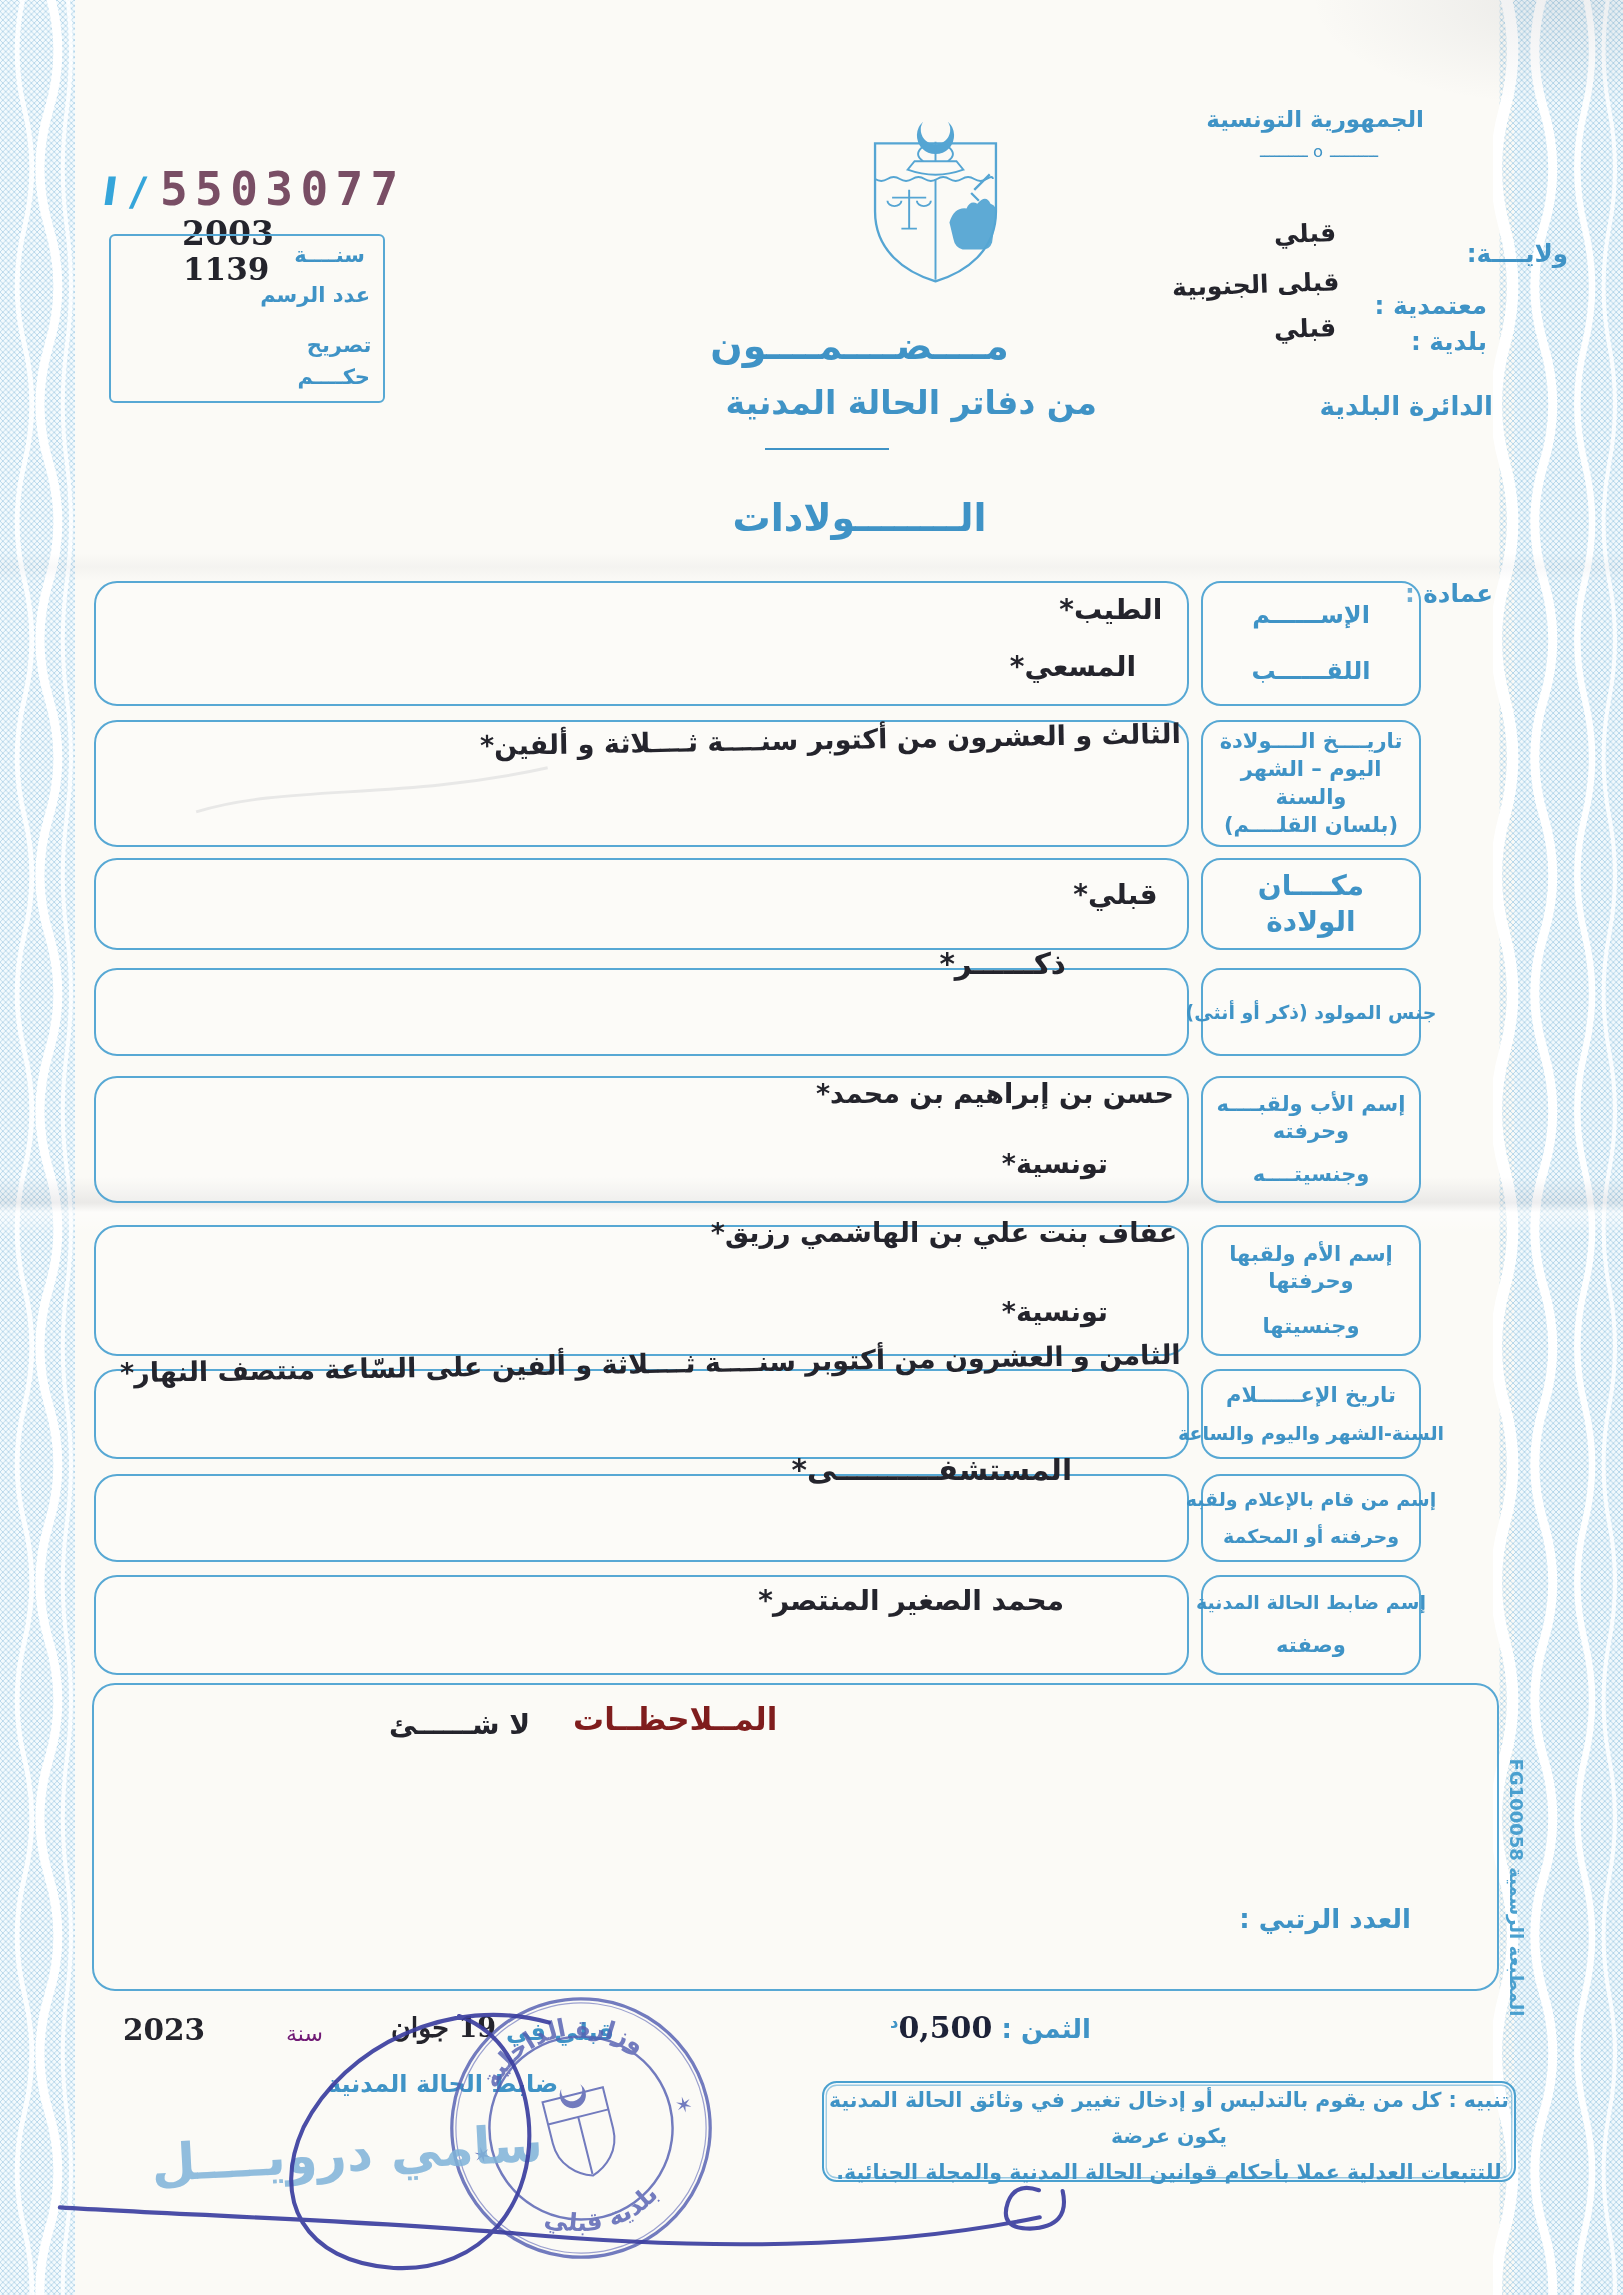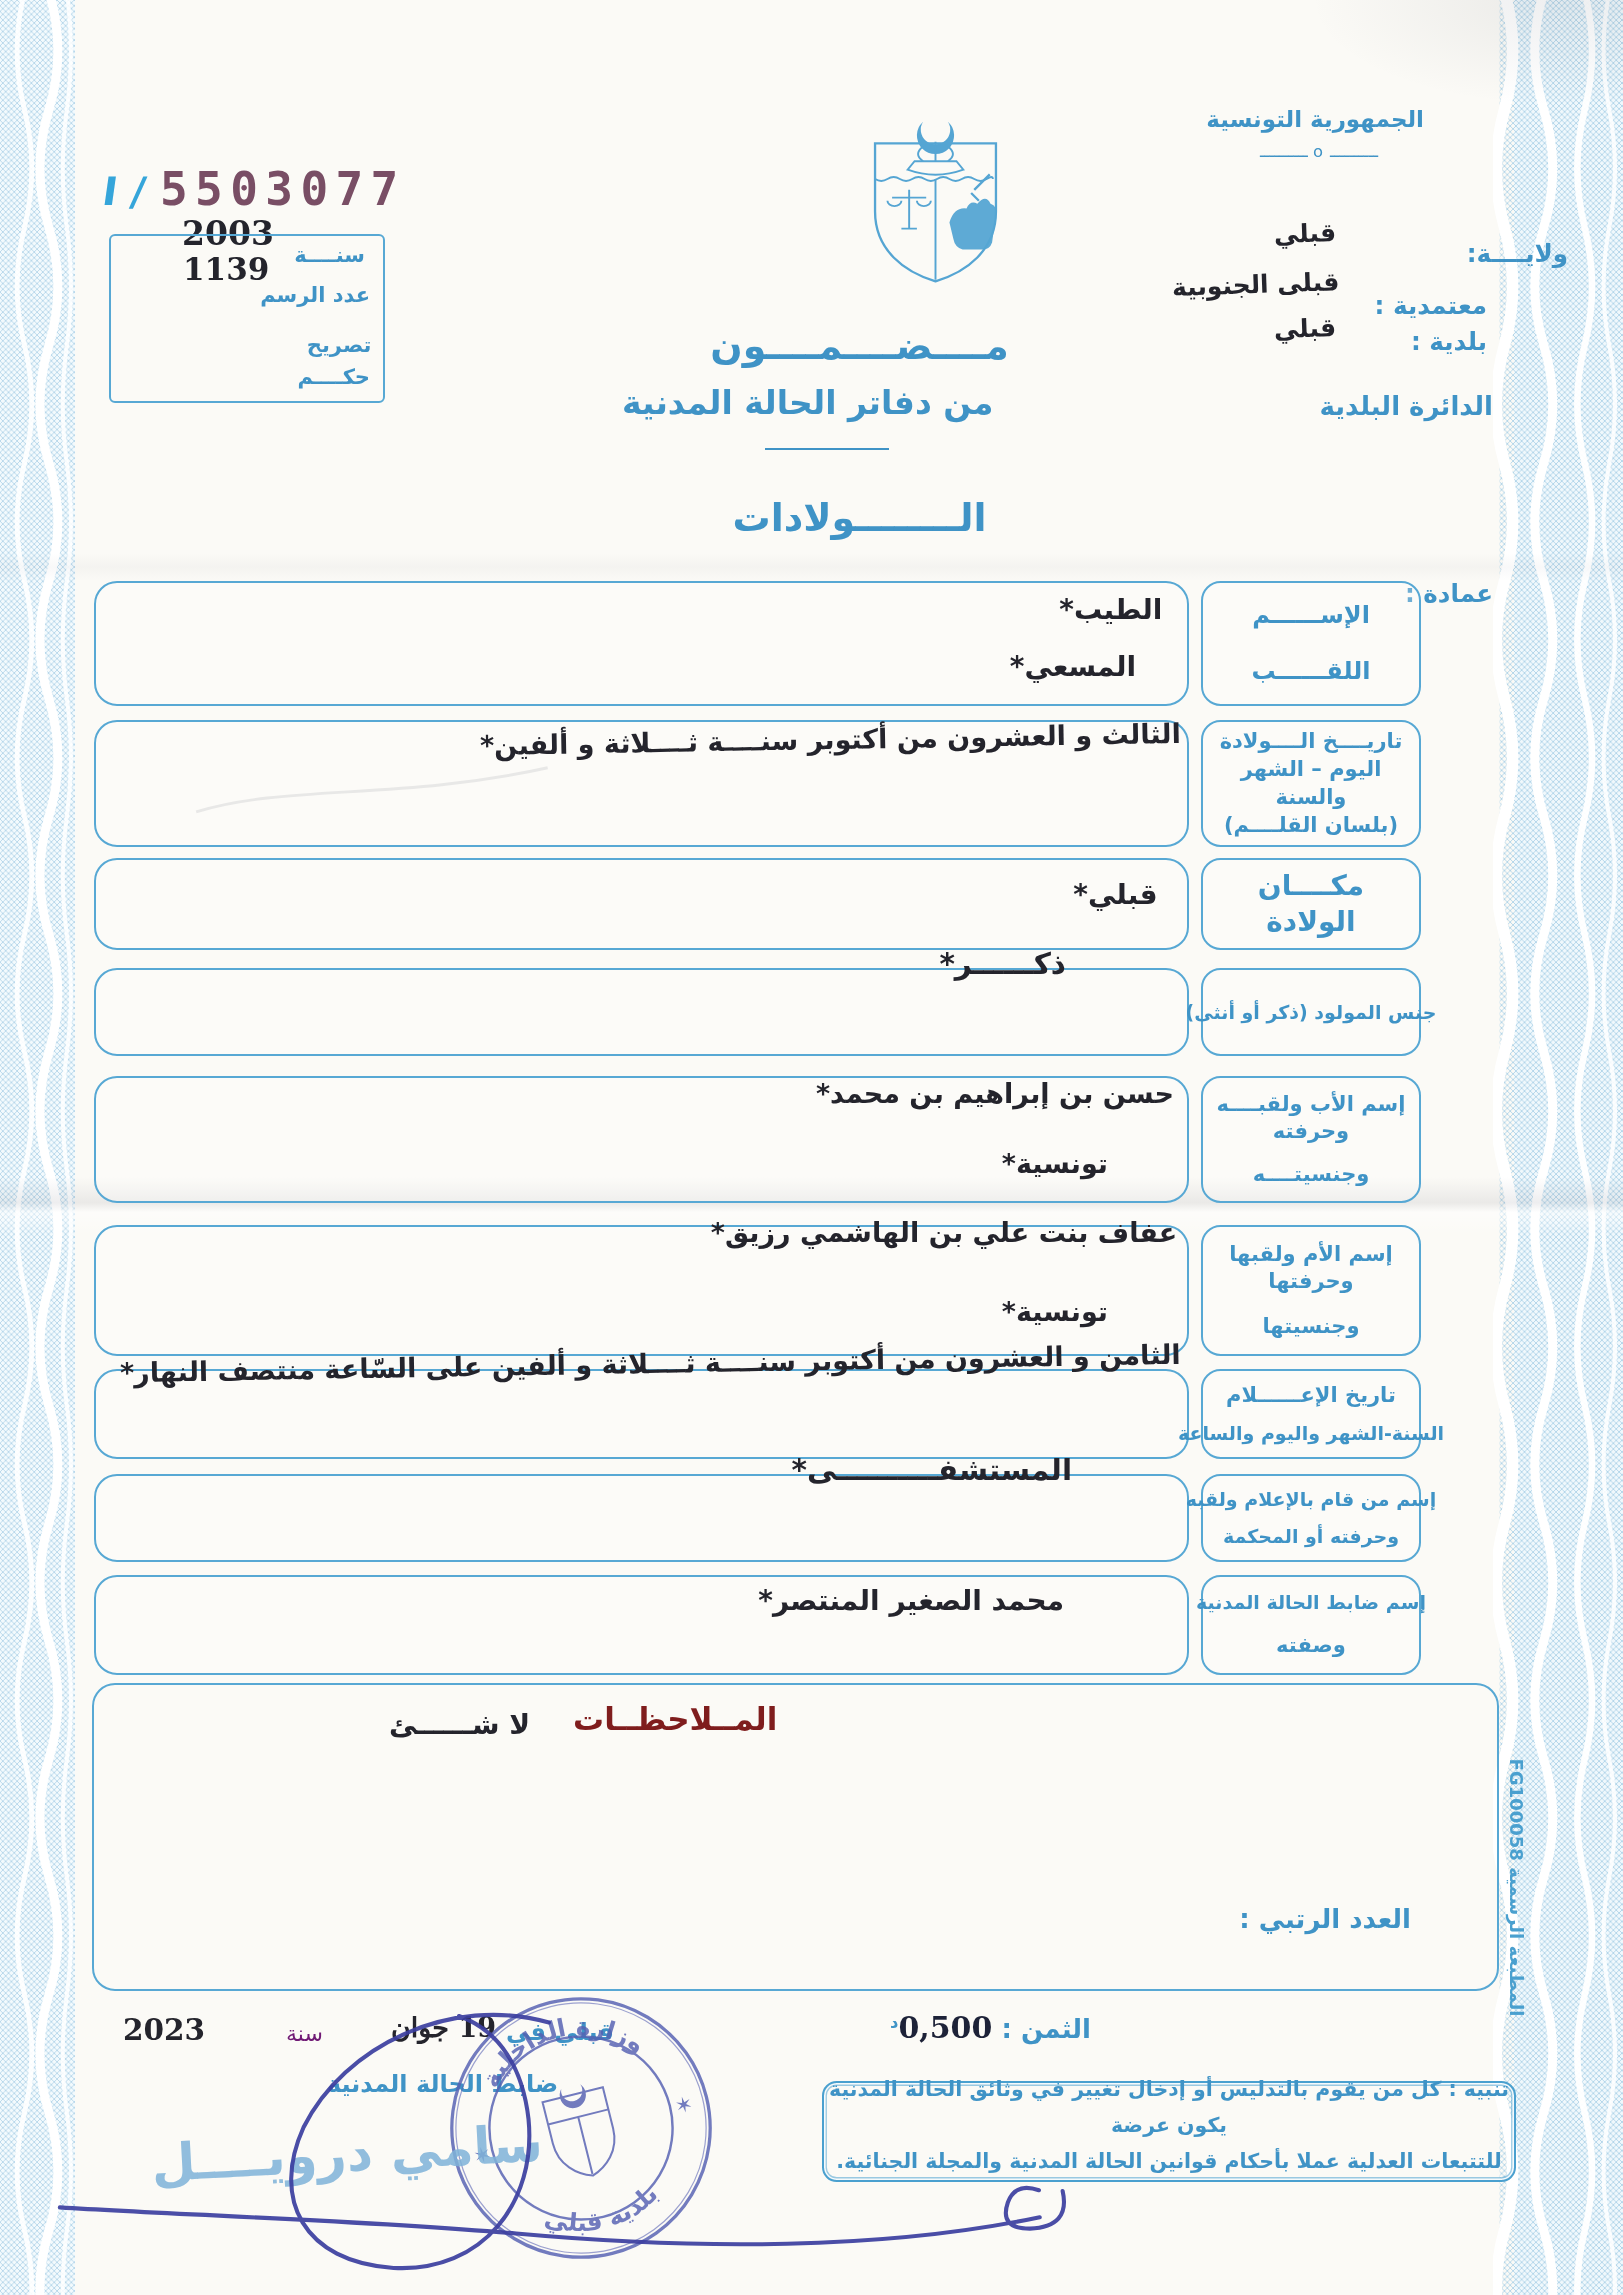--- a/index.html
+++ b/index.html
@@ -24,21 +24,21 @@
   
   .serial-prefix{left:103px;top:169px;font-size:39px;font-weight:bold;color:#35a5da;transform:skewX(-8deg);}
   .serial-number{left:160px;top:162px;font-size:46px;font-weight:bold;letter-spacing:7.4px;
      color:#6e4059;font-family:"DejaVu Sans Mono",monospace;opacity:.92;}
   .yr2003{left:182px;top:214px;font-size:33px;}
   .registry-box{left:109px;top:234px;width:272px;height:165px;border:2.5px solid #57a8d4;border-radius:6px;}
   .rb-label{position:absolute;direction:rtl;color:#3f93c6;font-size:21px;font-weight:bold;}
   .rec1139{position:absolute;left:72px;top:14.7px;font-size:31px;}
   
   .t1{left:704px;top:324px;width:311px;text-align:center;font-size:38px;font-weight:bold;}
-  .t2{left:622px;top:383px;width:475px;text-align:left;font-size:33px;font-weight:bold;}
+  .t2{left:622px;top:383px;width:475px;text-align:right;font-size:33px;font-weight:bold;}
   .t2u{left:765px;top:448px;width:124px;height:0;border-top:2.5px solid #3f93c6;}
   .t3{left:696px;top:496px;width:327px;text-align:center;font-size:38px;font-weight:bold;}
   
   .vbox{position:absolute;left:94px;width:1095px;border:2.5px solid #57a8d4;border-radius:23px;box-sizing:border-box;background:rgba(255,255,255,.25);padding-left:31px;}
   .lbox{position:absolute;left:1201px;width:220px;border:2.5px solid #57a8d4;border-radius:19.6px;box-sizing:border-box;
         display:flex;flex-direction:column;justify-content:space-around;align-items:center;
         padding:4.9px 9.8px;color:#3f93c6;font-size:24px;font-weight:bold;direction:rtl;text-align:center;line-height:1.3;background:rgba(255,255,255,.25);}
   .lbox .sm{font-size:21px;}
   .lbox .xs{font-size:19px;white-space:nowrap;}
   .val{position:absolute;direction:rtl;white-space:nowrap;color:#24242c;font-weight:bold;font-size:27px;}
@@ -48,21 +48,21 @@
   .obs-value{position:absolute;left:295px;top:23px;font-size:28px;font-weight:bold;color:#24242c;direction:rtl;}
   .print-ref{left:1339px;top:1876px;width:352px;height:23px;transform:rotate(90deg);
      direction:rtl;text-align:center;color:#4aa0cf;font-size:18px;font-weight:bold;}
   
   .f-serial{right:213px;top:1904px;font-size:26px;font-weight:bold;direction:rtl;}
   .f-price{left:890px;top:2010px;font-size:26px;font-weight:bold;direction:rtl;}
   .f-price .num{font-family:"DejaVu Serif",serif;color:#1d2238;font-size:30px;}
   .f-price sup{font-size:16.4px;color:#3f93c6;}
   .warn-box{left:822px;top:2081px;width:690px;height:97px;border:2.5px solid #4aa0cf;border-radius:14.7px;
      box-shadow:inset 0 0 0 1.6px rgba(255,255,255,.9), inset 0 0 0 2.9px rgba(74,160,207,.55);
-     display:flex;flex-direction:column;justify-content:flex-end;direction:rtl;text-align:center;
+     display:flex;flex-direction:column;justify-content:flex-start;direction:rtl;text-align:center;
      color:#3f93c6;font-size:20.5px;font-weight:bold;line-height:1.75;}
   .f-place{left:506px;top:2018px;font-size:24px;font-weight:bold;color:#3f93c6;direction:rtl;}
   .f-date{left:391px;top:2012px;font-size:27px;direction:rtl;}
   .f-sana{left:241px;top:2021px;font-size:22px;font-weight:normal;color:#701a75;margin-left:45px;}
   .f-year{left:123px;top:2012px;font-size:29.5px;}
   .f-officer{left:327px;top:2070px;font-size:24px;font-weight:bold;color:#3f93c6;direction:rtl;}
   .signer{left:151px;top:2124px;font-size:51px;font-weight:bold;color:#7fb3d9;direction:rtl;
      letter-spacing:1.6px;transform:rotate(-3deg);opacity:.85;}
   .scribble{left:188px;top:761px;}
 </style>

